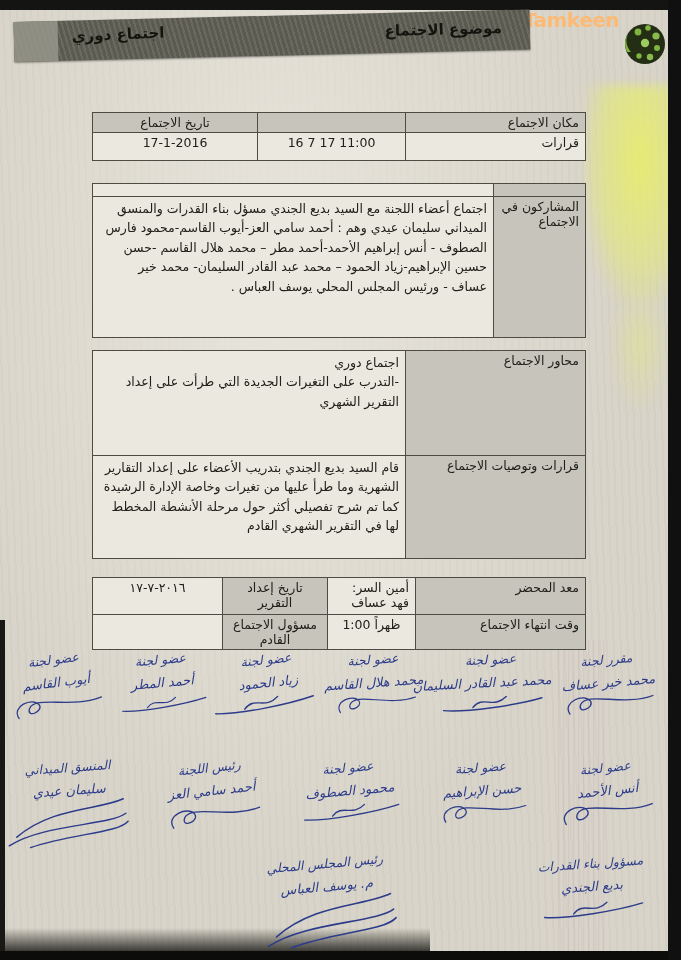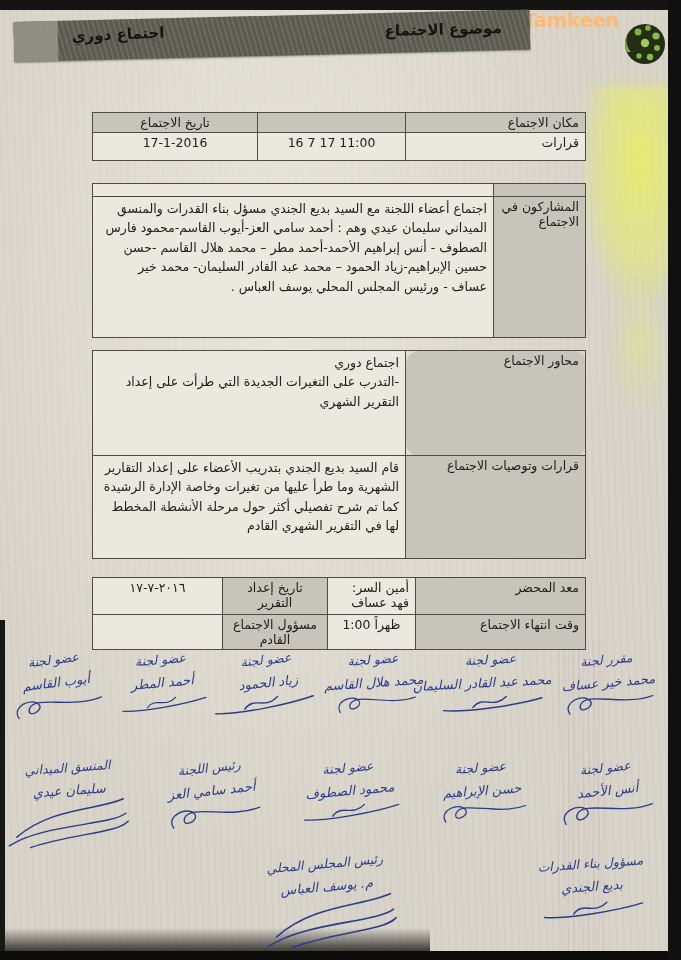--- a/index.html
+++ b/index.html
@@ -44,21 +44,21 @@
          font-size:12.5px;color:#21201b;table-layout:fixed;}
   .doc-table td{border:1px solid #4c4b44;vertical-align:top;padding:2px 6px;overflow:hidden;
          background:#eae8df;}
   .doc-table td.hdr{background:#c7c5bb;}
   .t1{top:112px;}
   .t2{top:183px;}
   .t3{top:350px;}
   .t4{top:577px;}
   .cell-center{text-align:center;vertical-align:middle;}
   .cell-mid{vertical-align:middle;}
-  .cell-bottom{vertical-align:bottom;padding-bottom:14px;border-radius:13px;}
+  .cell-bottom{vertical-align:bottom;padding-bottom:14px;}
   .para{line-height:1.55;text-align:right;}
   .topics-line2{line-height:1.55;}
   .num{direction:ltr;unicode-bidi:isolate;display:inline-block;}
 
   
   .sig-row{position:absolute;direction:rtl;display:flex;justify-content:space-between;color:#2c3b8a;}
   .sig-row1{left:8px;top:652px;width:650px;}
   .sig-row2{left:10px;top:760px;width:648px;}
   .sig-row3{left:10px;top:856px;width:648px;justify-content:flex-start;gap:70px;}
   .sig{width:98px;text-align:center;font-style:italic;}

